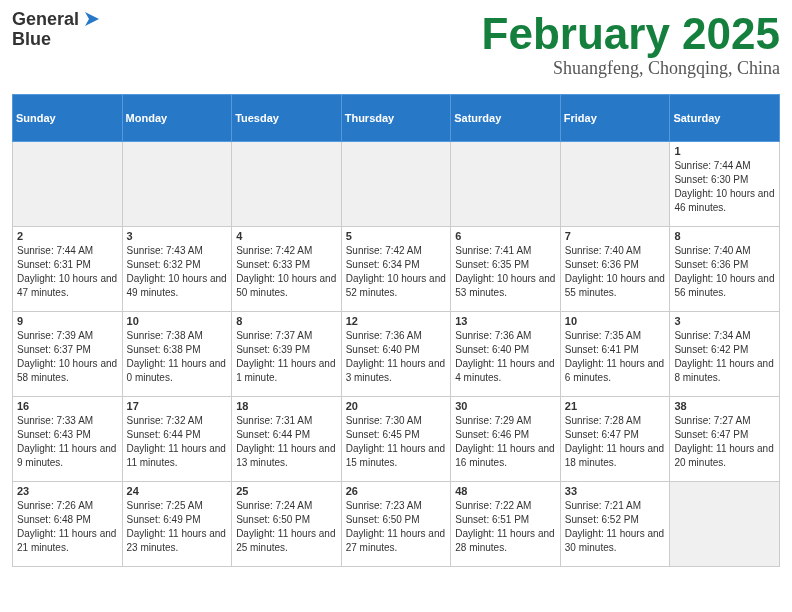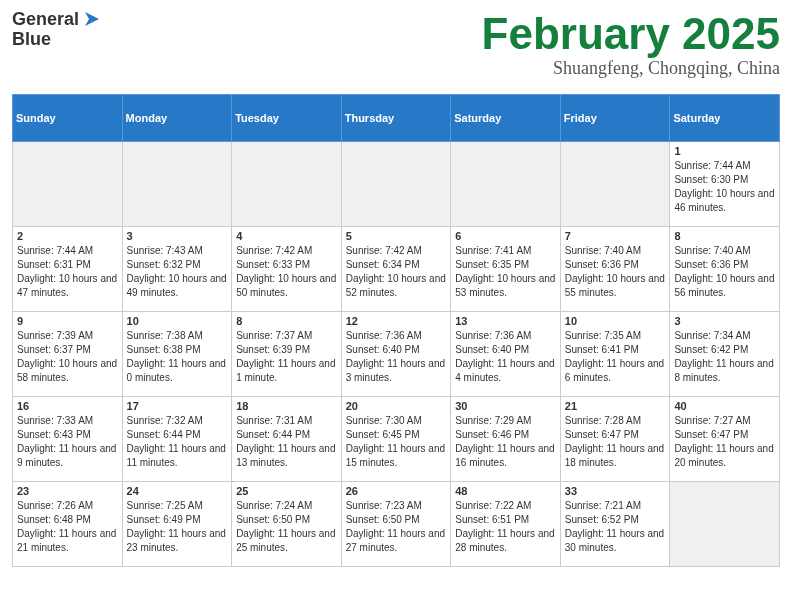--- a/index.html
+++ b/index.html
@@ -216,21 +216,21 @@
           </td>
           <td>
             <span class="day-num">30</span>
             <div class="day-info">Sunrise: 7:29 AM<br>Sunset: 6:46 PM<br>Daylight: 11 hours and 16 minutes.</div>
           </td>
           <td>
             <span class="day-num">21</span>
             <div class="day-info">Sunrise: 7:28 AM<br>Sunset: 6:47 PM<br>Daylight: 11 hours and 18 minutes.</div>
           </td>
           <td>
-            <span class="day-num">40</span>
+            <span class="day-num">38</span>
             <div class="day-info">Sunrise: 7:27 AM<br>Sunset: 6:47 PM<br>Daylight: 11 hours and 20 minutes.</div>
           </td>
         </tr>
         <tr>
           <td>
             <span class="day-num">23</span>
             <div class="day-info">Sunrise: 7:26 AM<br>Sunset: 6:48 PM<br>Daylight: 11 hours and 21 minutes.</div>
           </td>
           <td>
             <span class="day-num">24</span>

